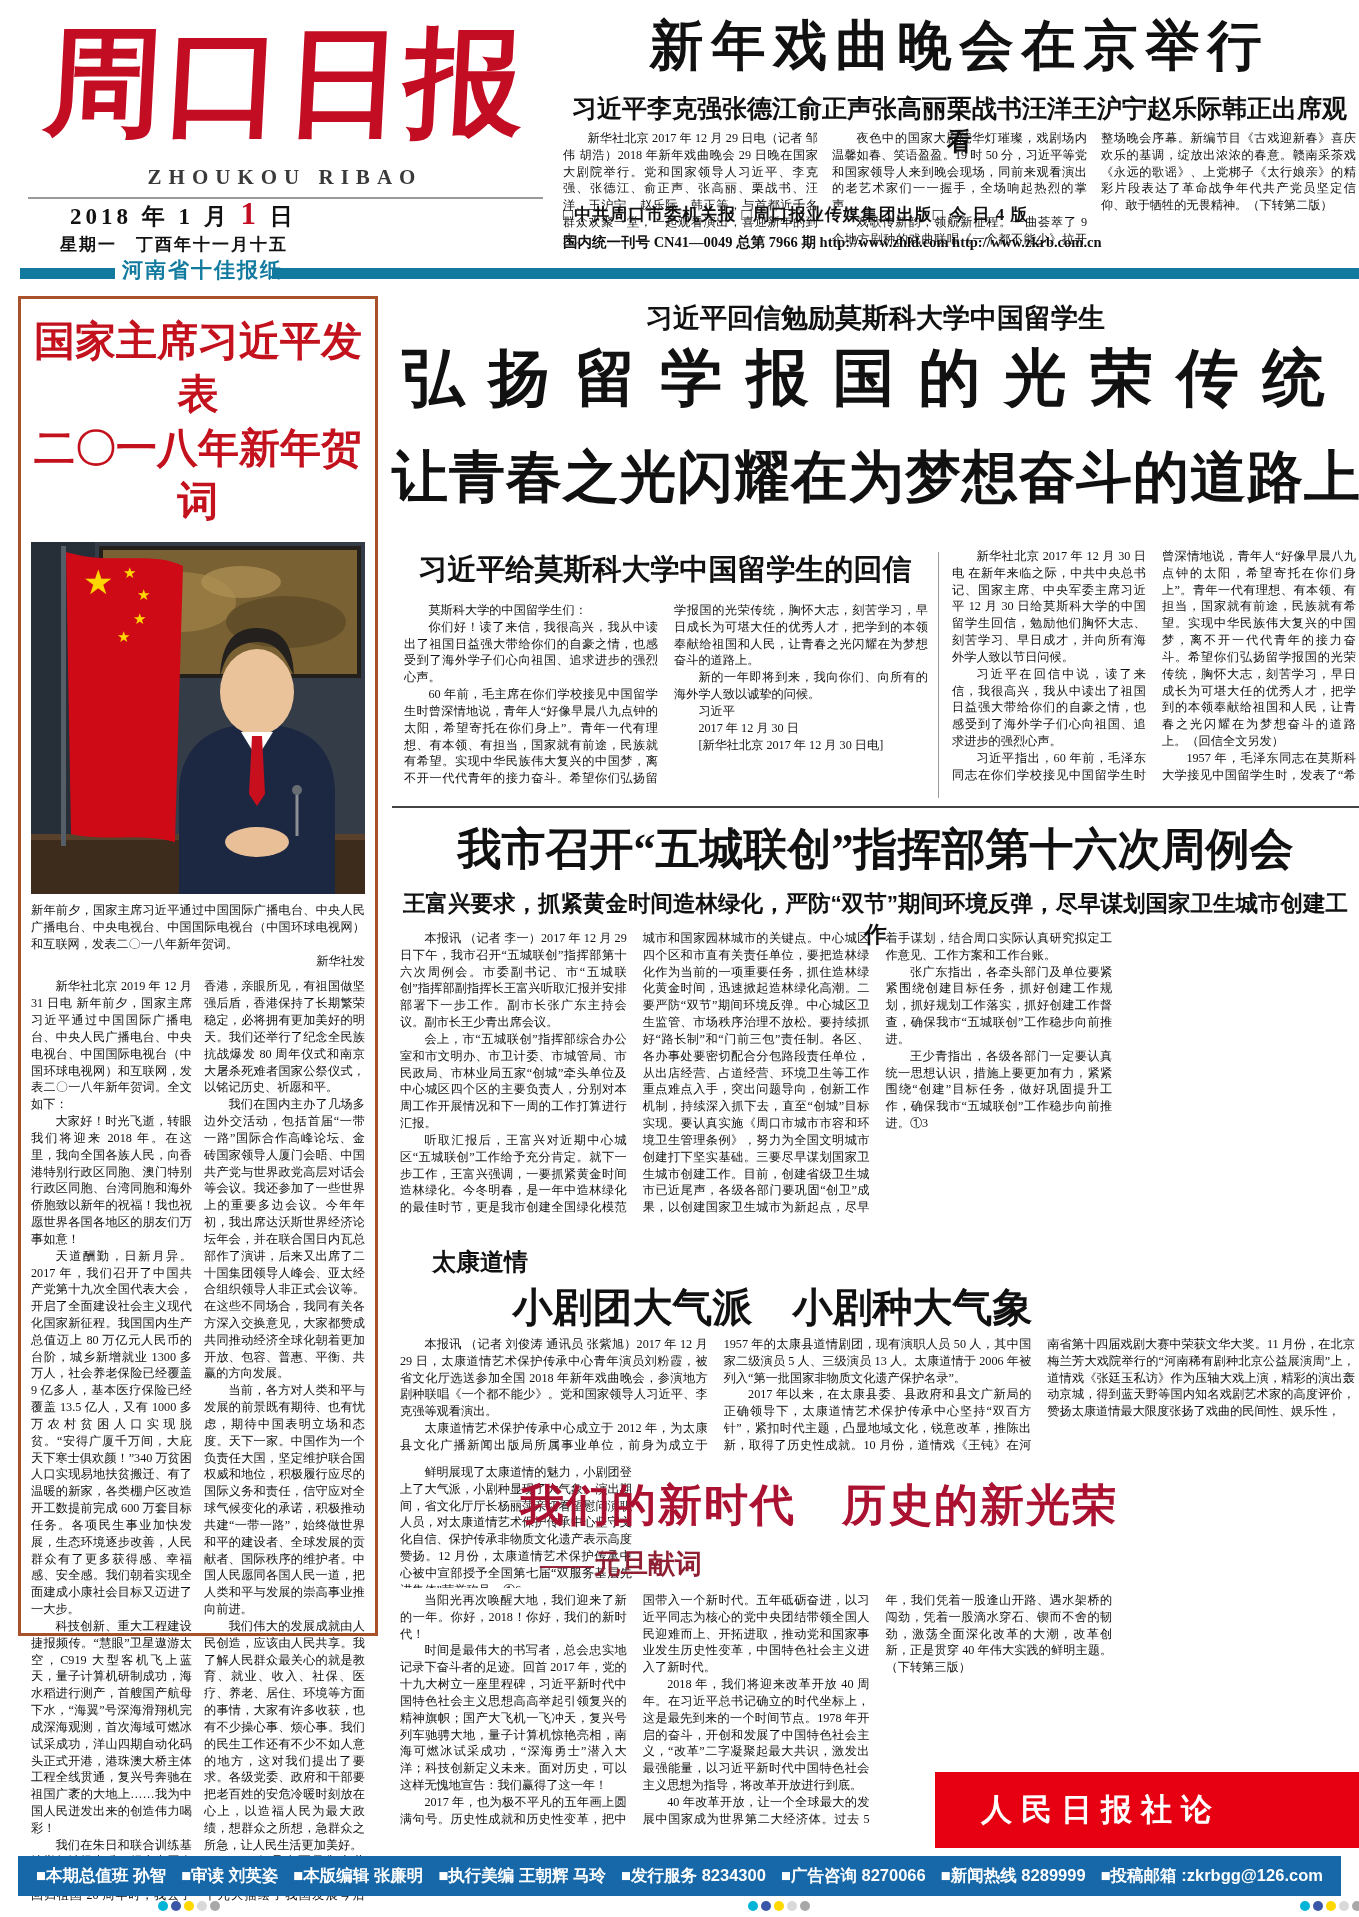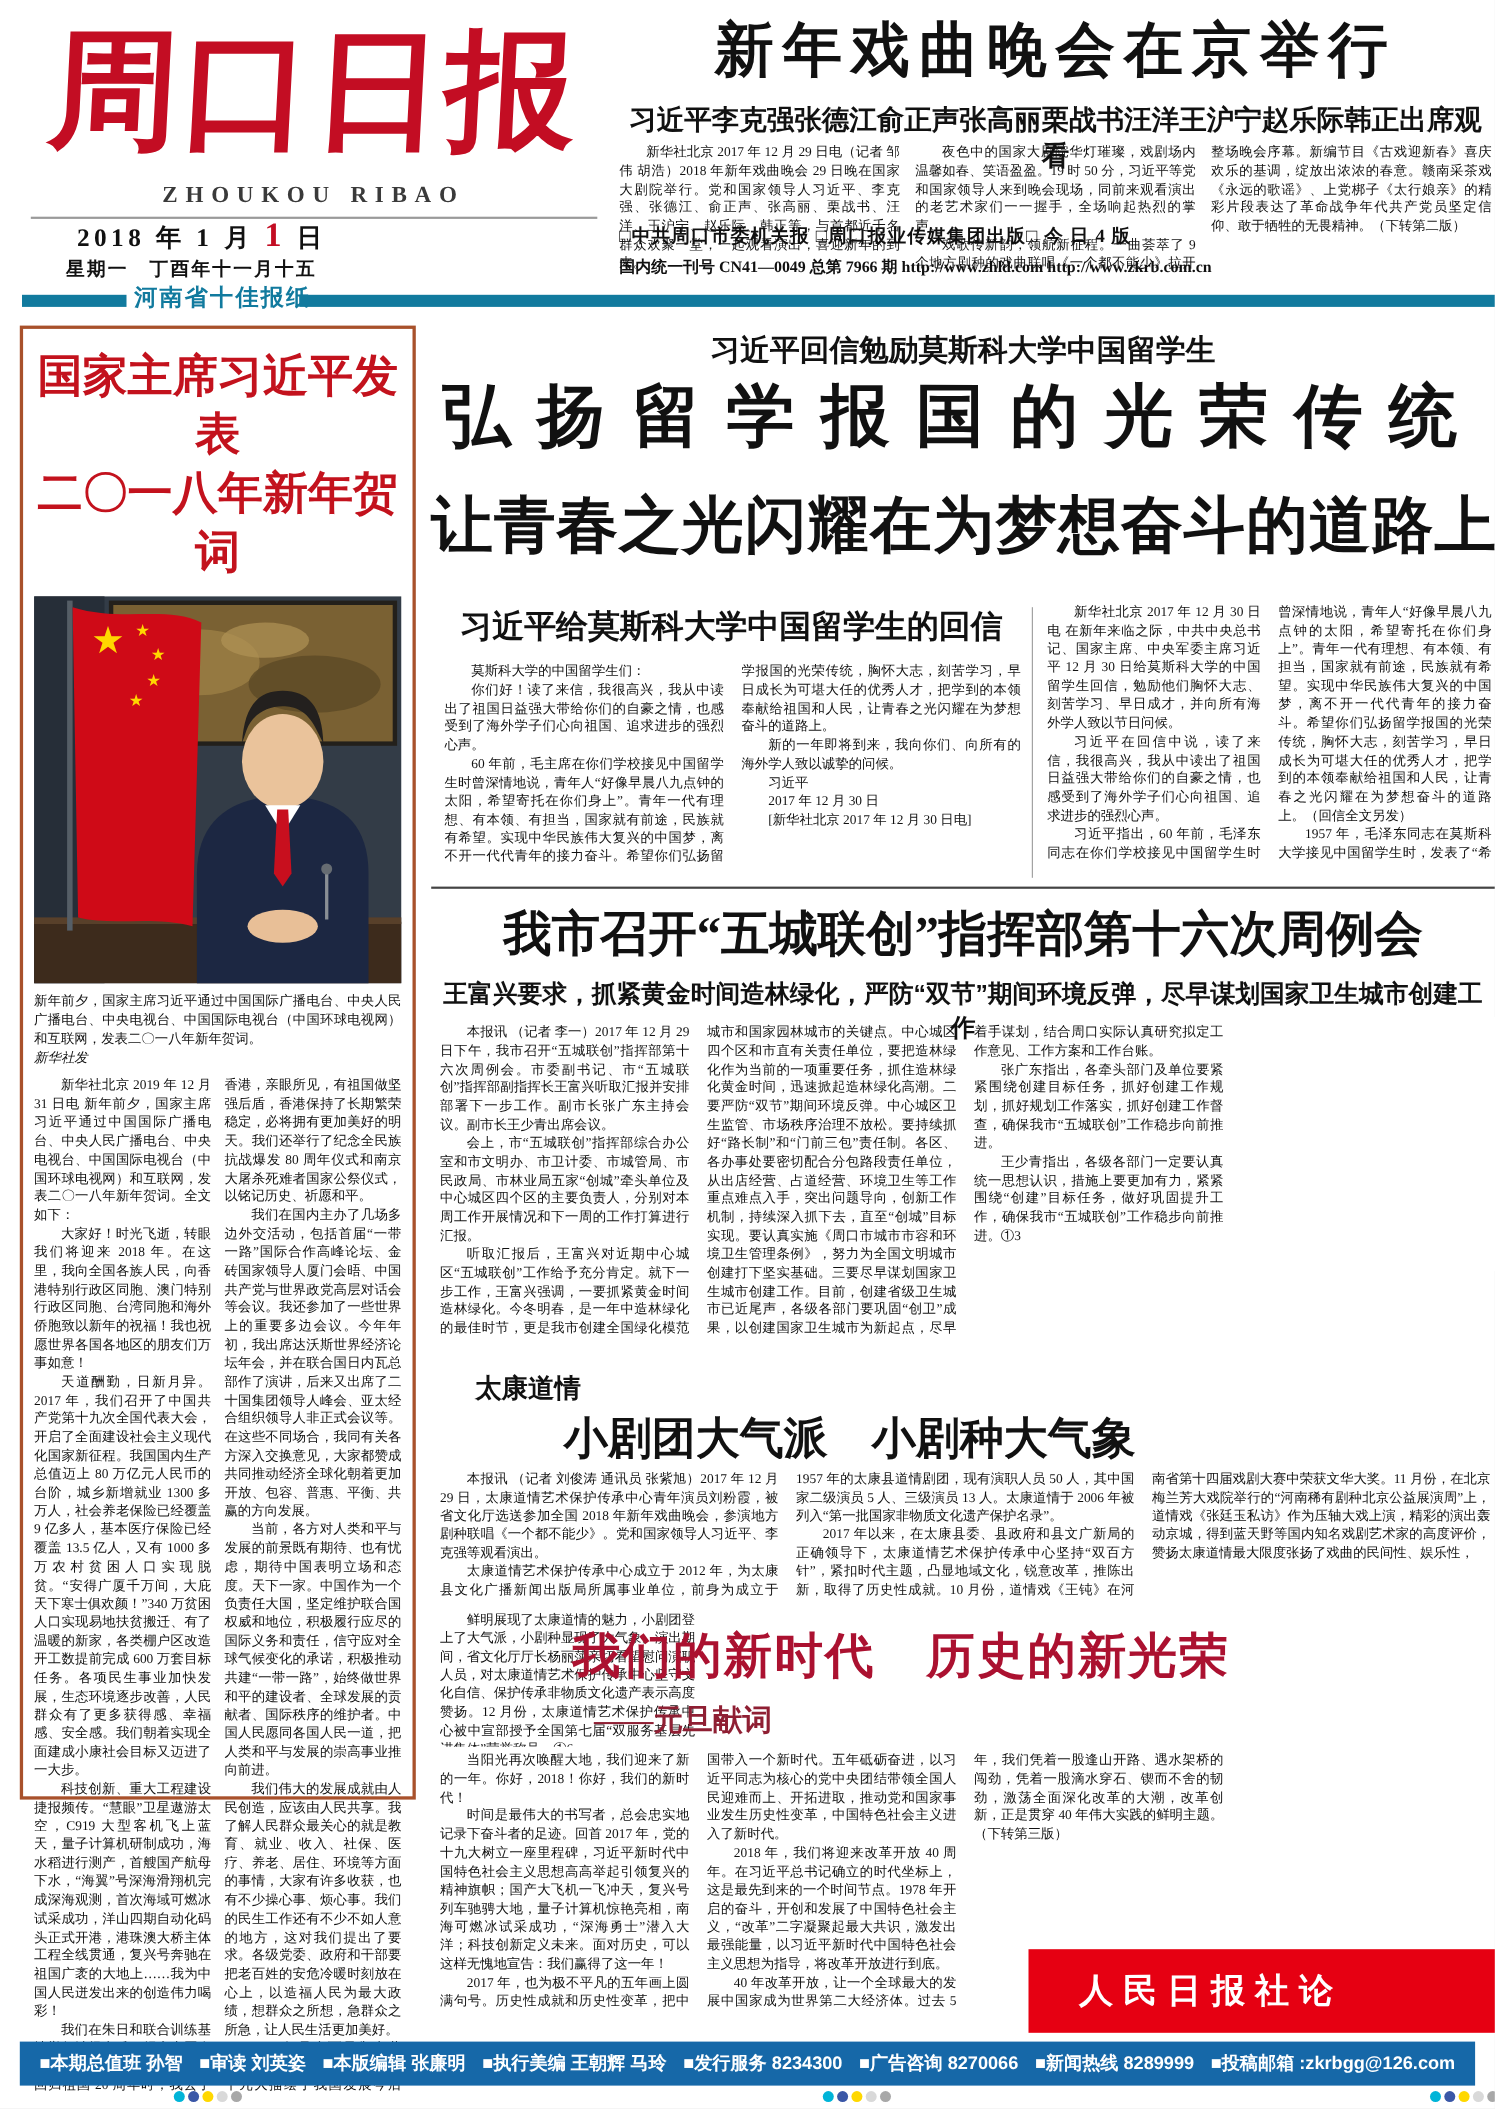--- a/index.html
+++ b/index.html
@@ -30,21 +30,21 @@
     letter-spacing:8px;line-height:1.12;white-space:nowrap;}
   .opera-subhead{left:560px;top:92px;width:799px;text-align:center;font-size:25px;font-weight:bold;}
   .opera-body{left:563px;top:130px;width:793px;height:130px;column-count:3;column-gap:14px;}
 
   
   .greeting-box{left:18px;top:296px;width:360px;height:1340px;border:3px solid #a8512b;
     box-sizing:border-box;padding:4px 10px;background:#fff;}
   .gb-headline{font-size:41px;color:#c3121d;font-weight:bold;text-align:center;line-height:1.3;margin-top:12px;}
   .gb-photo{display:block;width:334px;height:352px;margin:14px auto 8px;}
   .gb-caption{font-size:12.2px;line-height:1.4;text-align:justify;}
-  .gb-credit{font-size:12.2px;font-style:italic;}
+  .gb-credit{font-size:12.2px;text-align:right;}
   .gb-body{margin-top:8px;height:942px;column-count:2;column-gap:12px;}
 
   
   .kicker{left:392px;top:300px;width:967px;text-align:center;font-size:27px;font-weight:bold;}
   .headline1{left:392px;top:336px;width:967px;text-align:center;font-size:62px;font-weight:bold;
     letter-spacing:24px;white-space:nowrap;}
   .headline2{left:392px;top:440px;width:967px;text-align:center;font-size:56px;font-weight:bold;
     letter-spacing:1px;white-space:nowrap;}
   .letter-title{left:400px;top:550px;width:530px;text-align:center;font-size:29px;font-weight:bold;}
   .letter-body{left:404px;top:602px;width:524px;height:198px;column-count:2;column-gap:16px;}

